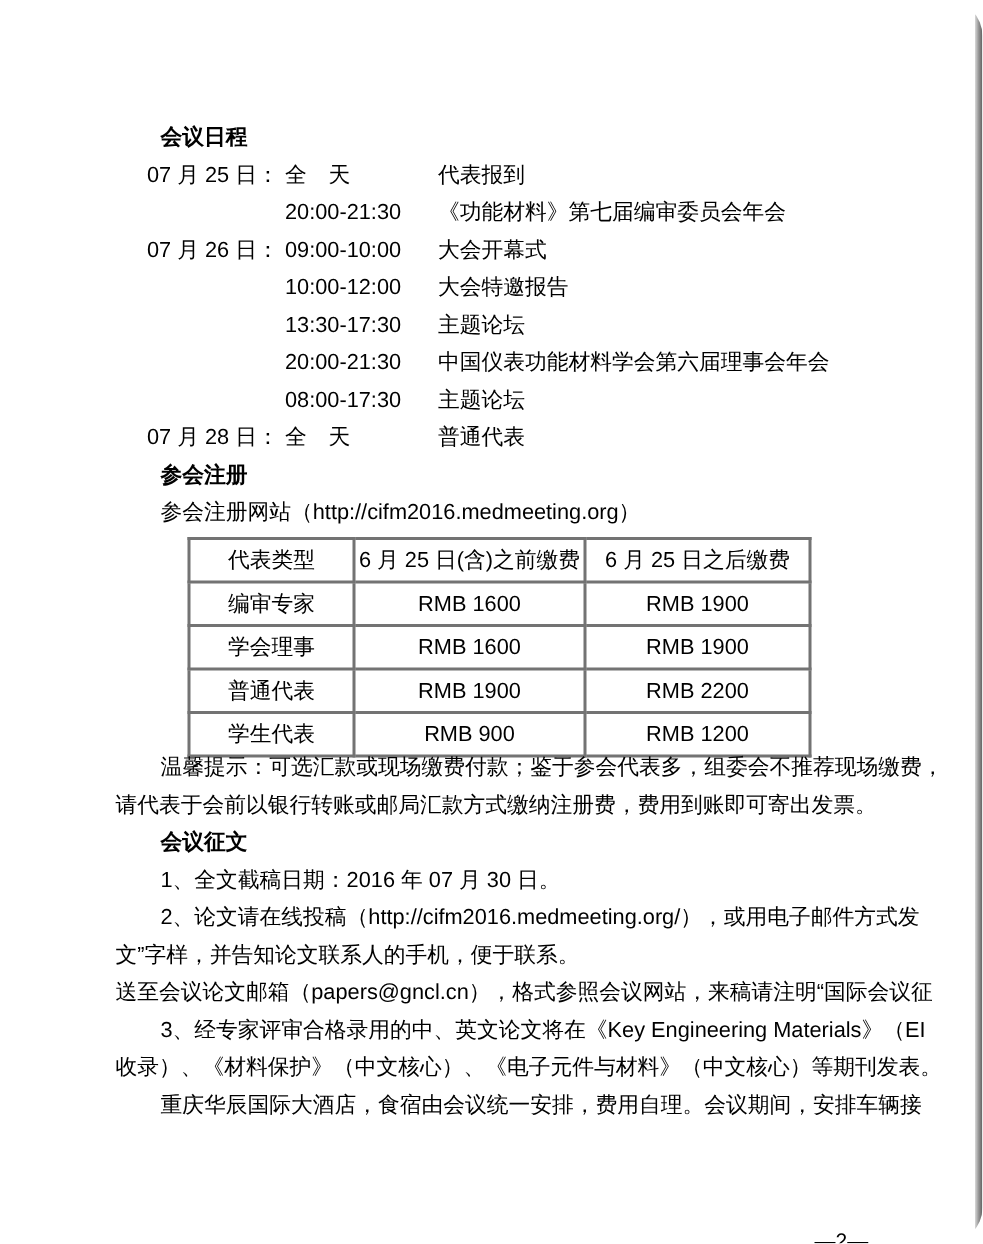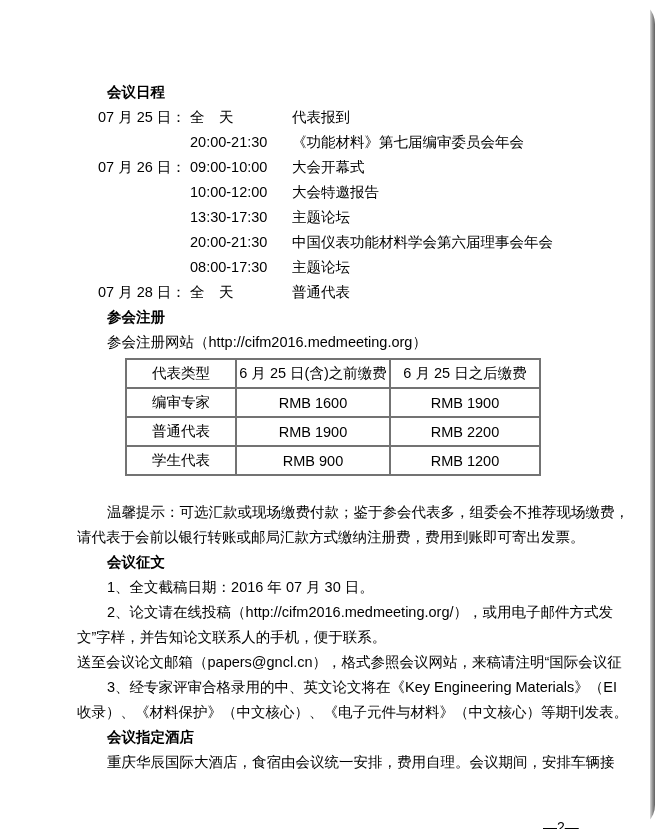--- a/index.html
+++ b/index.html
@@ -105,20 +105,25 @@
       <th class="col1">代表类型</th>
       <th class="col2">6 月 25 日(含)之前缴费</th>
       <th class="col3">6 月 25 日之后缴费</th>
     </tr>
     <tr>
       <td>编审专家</td>
       <td>RMB 1600</td>
       <td>RMB 1900</td>
     </tr>
     <tr>
+      <td>学会理事</td>
+      <td>RMB 1600</td>
+      <td>RMB 1900</td>
+    </tr>
+    <tr>
       <td>普通代表</td>
       <td>RMB 1900</td>
       <td>RMB 2200</td>
     </tr>
     <tr>
       <td>学生代表</td>
       <td>RMB 900</td>
       <td>RMB 1200</td>
     </tr>
   </tbody>
@@ -129,20 +134,19 @@
     <div class="line">请代表于会前以银行转账或邮局汇款方式缴纳注册费，费用到账即可寄出发票。</div>
 
     <div class="line heading indent">会议征文</div>
     <div class="line indent">1、全文截稿日期：2016 年 07 月 30 日。</div>
     <div class="line indent">2、论文请在线投稿（http://cifm2016.medmeeting.org/），或用电子邮件方式发</div>
     <div class="line">文”字样，并告知论文联系人的手机，便于联系。</div>
     <div class="line">送至会议论文邮箱（papers@gncl.cn），格式参照会议网站，来稿请注明“国际会议征</div>
     <div class="line indent">3、经专家评审合格录用的中、英文论文将在《Key Engineering Materials》（EI</div>
     <div class="line">收录）、《材料保护》（中文核心）、《电子元件与材料》（中文核心）等期刊发表。</div>
 
-    <div class="line heading indent">会议指定酒店</div>
     <div class="line indent">重庆华辰国际大酒店，食宿由会议统一安排，费用自理。会议期间，安排车辆接</div>
   </div>
 
   <div class="page-number">—2—</div>
 
   <div class="edge-line"></div>
 </div>
 
 </body></html>

